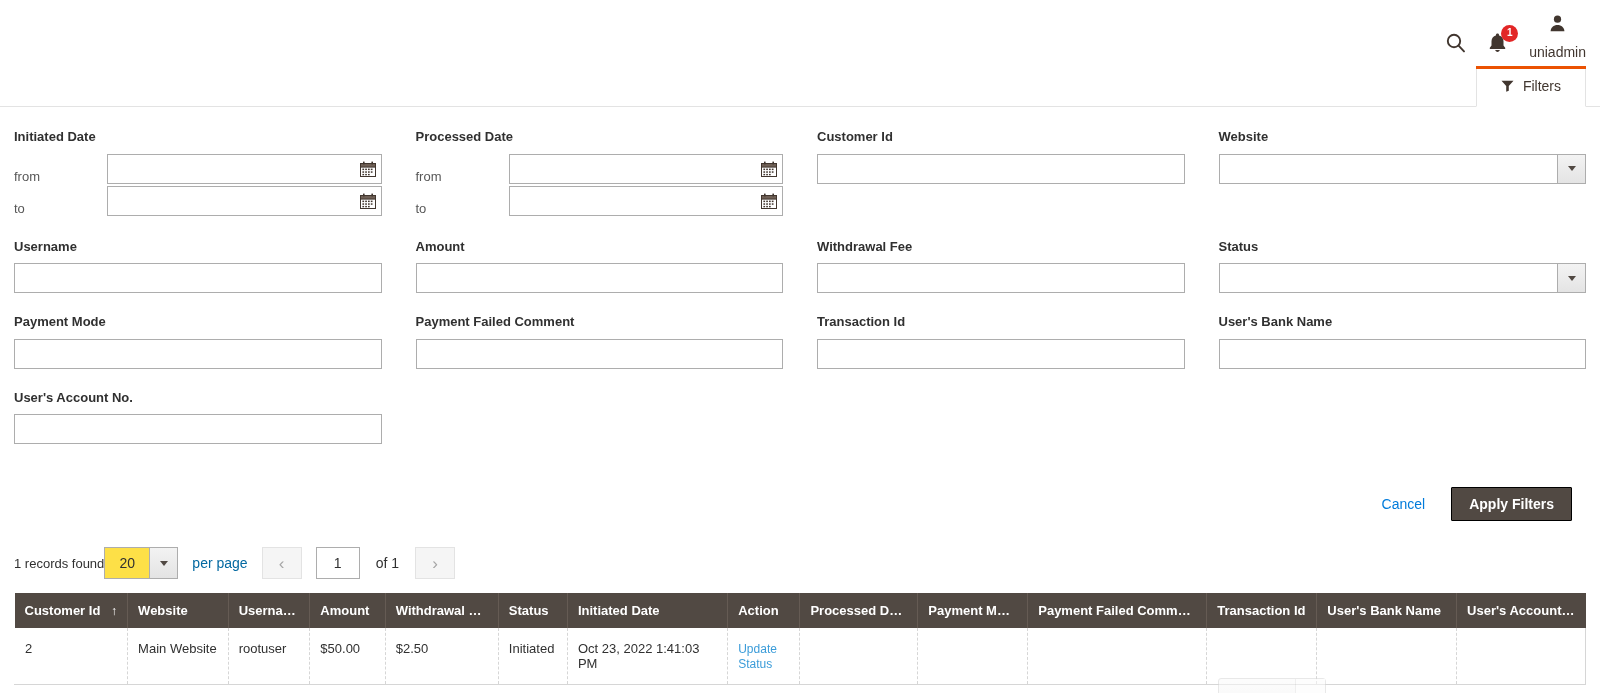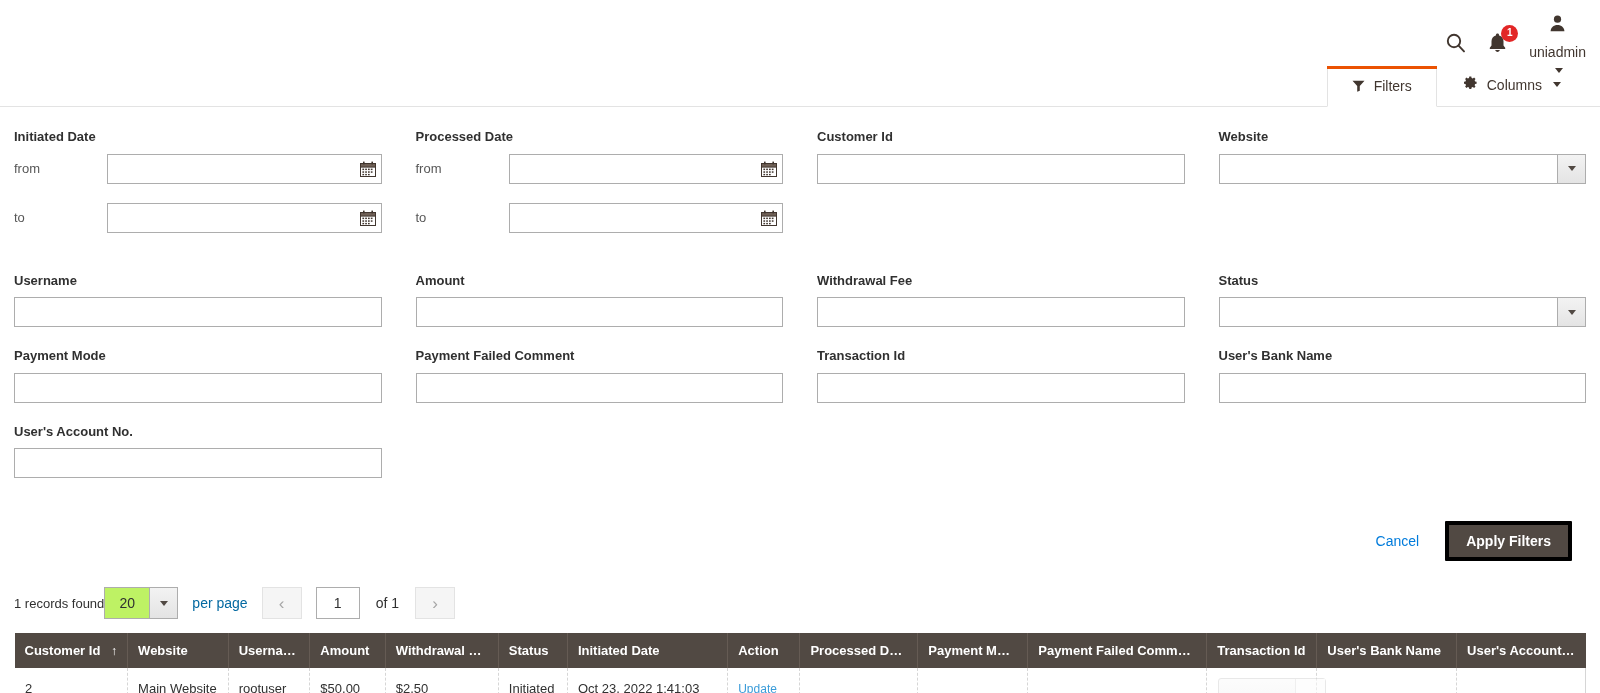--- a/index.html
+++ b/index.html
@@ -135,22 +135,22 @@
     background: #fff;
     font-family: "Liberation Sans", sans-serif;
     font-size: 13px;
     color: #303030;
     padding: 0 8px;
     outline: none;
   }
 
   .date-row {
     display: flex;
-    align-items: center;
-    margin-bottom: 19px;
+    align-items: flex-end;
+    margin-bottom: 2px;
   }
   .date-row-label {
     width: 93px;
     flex: none;
     font-size: 13px;
     color: #575757;
   }
   .date-field {
     position: relative;
     flex: 1;
@@ -210,21 +210,21 @@
   .link-btn {
     background: none; border: none;
     color: #007bdb;
     font-size: 14px;
     font-family: "Liberation Sans", sans-serif;
     cursor: pointer;
     padding: 0;
   }
   .primary-btn {
     background: #514943;
-    border: 4px solid #000000;
+    border: 1px solid #000000;
     color: #ffffff;
     font-size: 14px;
     font-weight: 700;
     font-family: "Liberation Sans", sans-serif;
     padding: 8px 17px;
     cursor: pointer;
     border-radius: 1px;
   }
 
   
@@ -240,21 +240,21 @@
   }
   .pager {
     display: flex;
     align-items: center;
     gap: 14px;
   }
   .limit-select {
     display: flex;
     height: 32px;
     border: 1px solid #adadad;
-    background: #bef264;
+    background: #fde047;
     cursor: pointer;
   }
   .limit-select .lim-val {
     width: 44px;
     line-height: 30px;
     text-align: center;
     font-size: 14px;
     color: #303030;
   }
   .limit-select .lim-arrow {
@@ -418,30 +418,20 @@
 
     <div class="tab active">
       <span>
         <svg class="funnel" viewBox="0 0 14 13" fill="#41362f">
           <path d="M0.5 0.8h13L8.4 6.6v5.1L5.6 12.6V6.6z"></path>
         </svg>
       </span>
       <span>Filters</span>
     </div>
 
-    <div class="tab">
-      <span>
-        <svg width="16" height="16" viewBox="0 0 16 16" fill="#41362f">
-          <path d="M8 5.1A2.9 2.9 0 1 0 8 10.9 2.9 2.9 0 0 0 8 5.1zm0 4.5A1.6 1.6 0 1 1 8 6.4a1.6 1.6 0 0 1 0 3.2z"></path>
-          <path d="M14.6 6.7l-1.5-.3a5.3 5.3 0 0 0-.5-1.2l.9-1.3-1.4-1.4-1.3.9a5.3 5.3 0 0 0-1.2-.5L9.3 1.4H7.3L7 2.9c-.4.1-.8.3-1.2.5L4.5 2.5 3.1 3.9l.9 1.3c-.2.4-.4.8-.5 1.2l-1.5.3v2l1.5.3c.1.4.3.8.5 1.2l-.9 1.3 1.4 1.4 1.3-.9c.4.2.8.4 1.2.5l.3 1.5h2l.3-1.5c.4-.1.8-.3 1.2-.5l1.3.9 1.4-1.4-.9-1.3c.2-.4.4-.8.5-1.2l1.5-.3v-2z"></path>
-        </svg>
-      </span>
-      <span>Columns</span>
-      <span class="caret-down"></span>
-    </div>
   </div>
 </div>
 
 <div class="filters-panel">
   <div class="filter-grid">
 
     <div class="field-block">
       <span class="field-label">Initiated Date</span>
       <div class="date-row">
         <span class="date-row-label">from</span>

